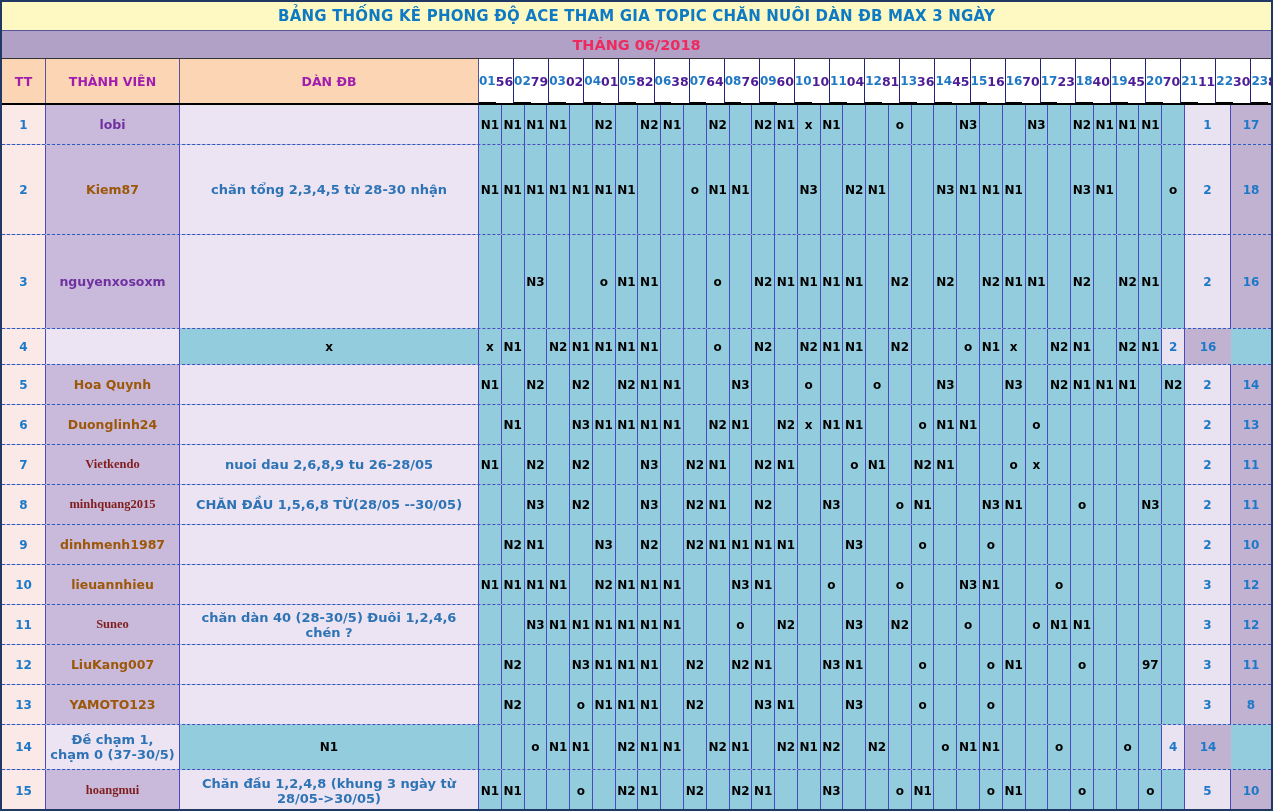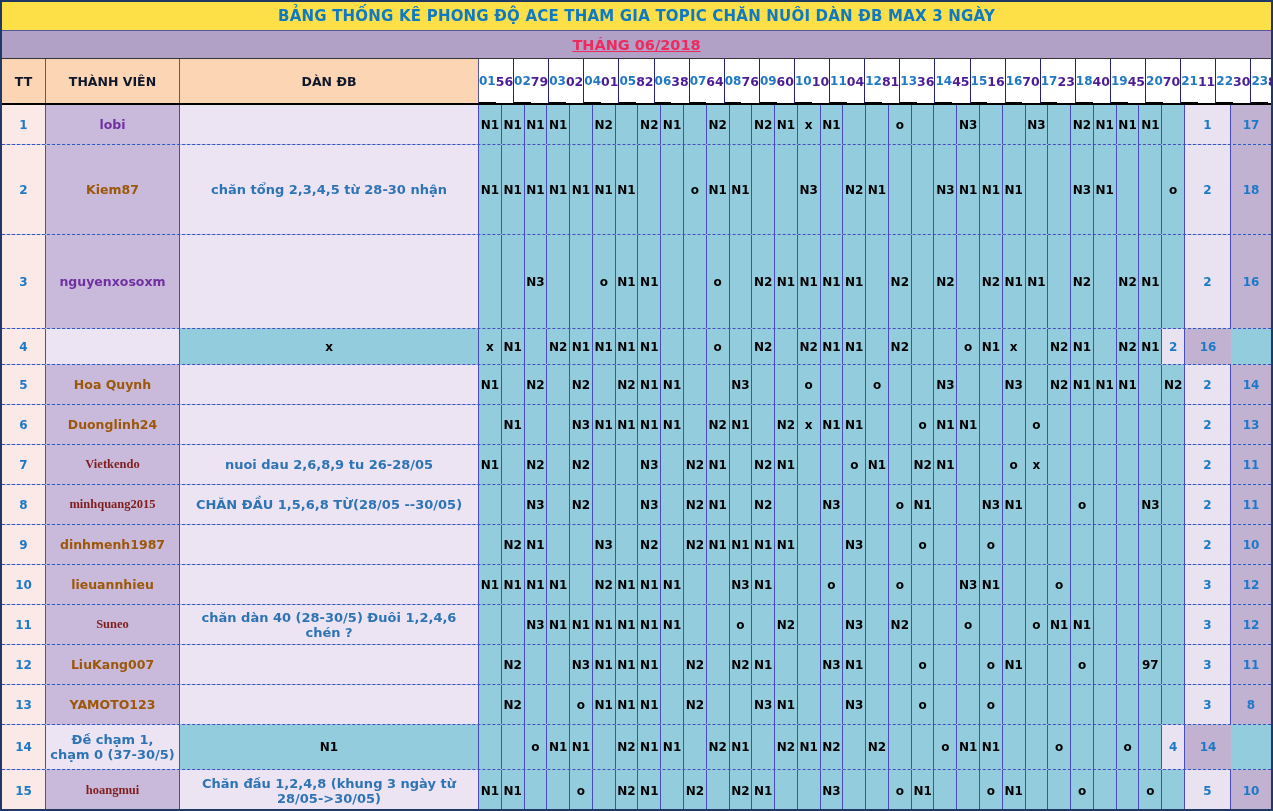--- a/index.html
+++ b/index.html
@@ -2,33 +2,33 @@
 <html><head>
 <meta charset="utf-8">
 <style>
   html,body{margin:0;padding:0;background:#fff;}
   .board{
     position:relative;width:1273px;height:811px;box-sizing:border-box;
     border:2px solid #1f3864;font-family:"DejaVu Sans","Liberation Sans",sans-serif;
     font-weight:bold;overflow:hidden;background:#93cddd;
   }
   .title{
-    height:29px;background:#fde047;color:#0e7ac4;font-size:15px;
+    height:29px;background:#fef9c3;color:#0e7ac4;font-size:15px;
     display:flex;align-items:center;justify-content:center;
     border-bottom:1px solid #55559e;box-sizing:border-box;letter-spacing:.2px;
   }
   .month{
     height:28px;background:#b2a1c7;color:#ee2a5f;font-size:14.5px;
     display:flex;align-items:center;justify-content:center;
-    border-bottom:1px solid #333;box-sizing:border-box;text-decoration:underline;
+    border-bottom:1px solid #333;box-sizing:border-box;
   }
   .grid-row{display:grid;grid-template-columns:44px 134px 299px repeat(31,1fr) 46px 40px;}
   .hdr{height:46px;border-bottom:2px solid #000;box-sizing:border-box;}
   .hcell{
-    background:#fcd5b4;color:#0f172a;font-size:12.5px;
+    background:#fcd5b4;color:#a21caf;font-size:12.5px;
     display:flex;align-items:center;justify-content:center;
     border-right:1px solid #55559e;box-sizing:border-box;
   }
   .dayh{
     display:flex;background:#ffffff;
     border-right:1px solid #23237d;box-sizing:border-box;
   }
   .dayh .num{
     flex:1;color:#2079c3;font-size:12px;display:flex;align-items:center;justify-content:center;
     border-bottom:1.5px solid #000;box-sizing:border-box;

